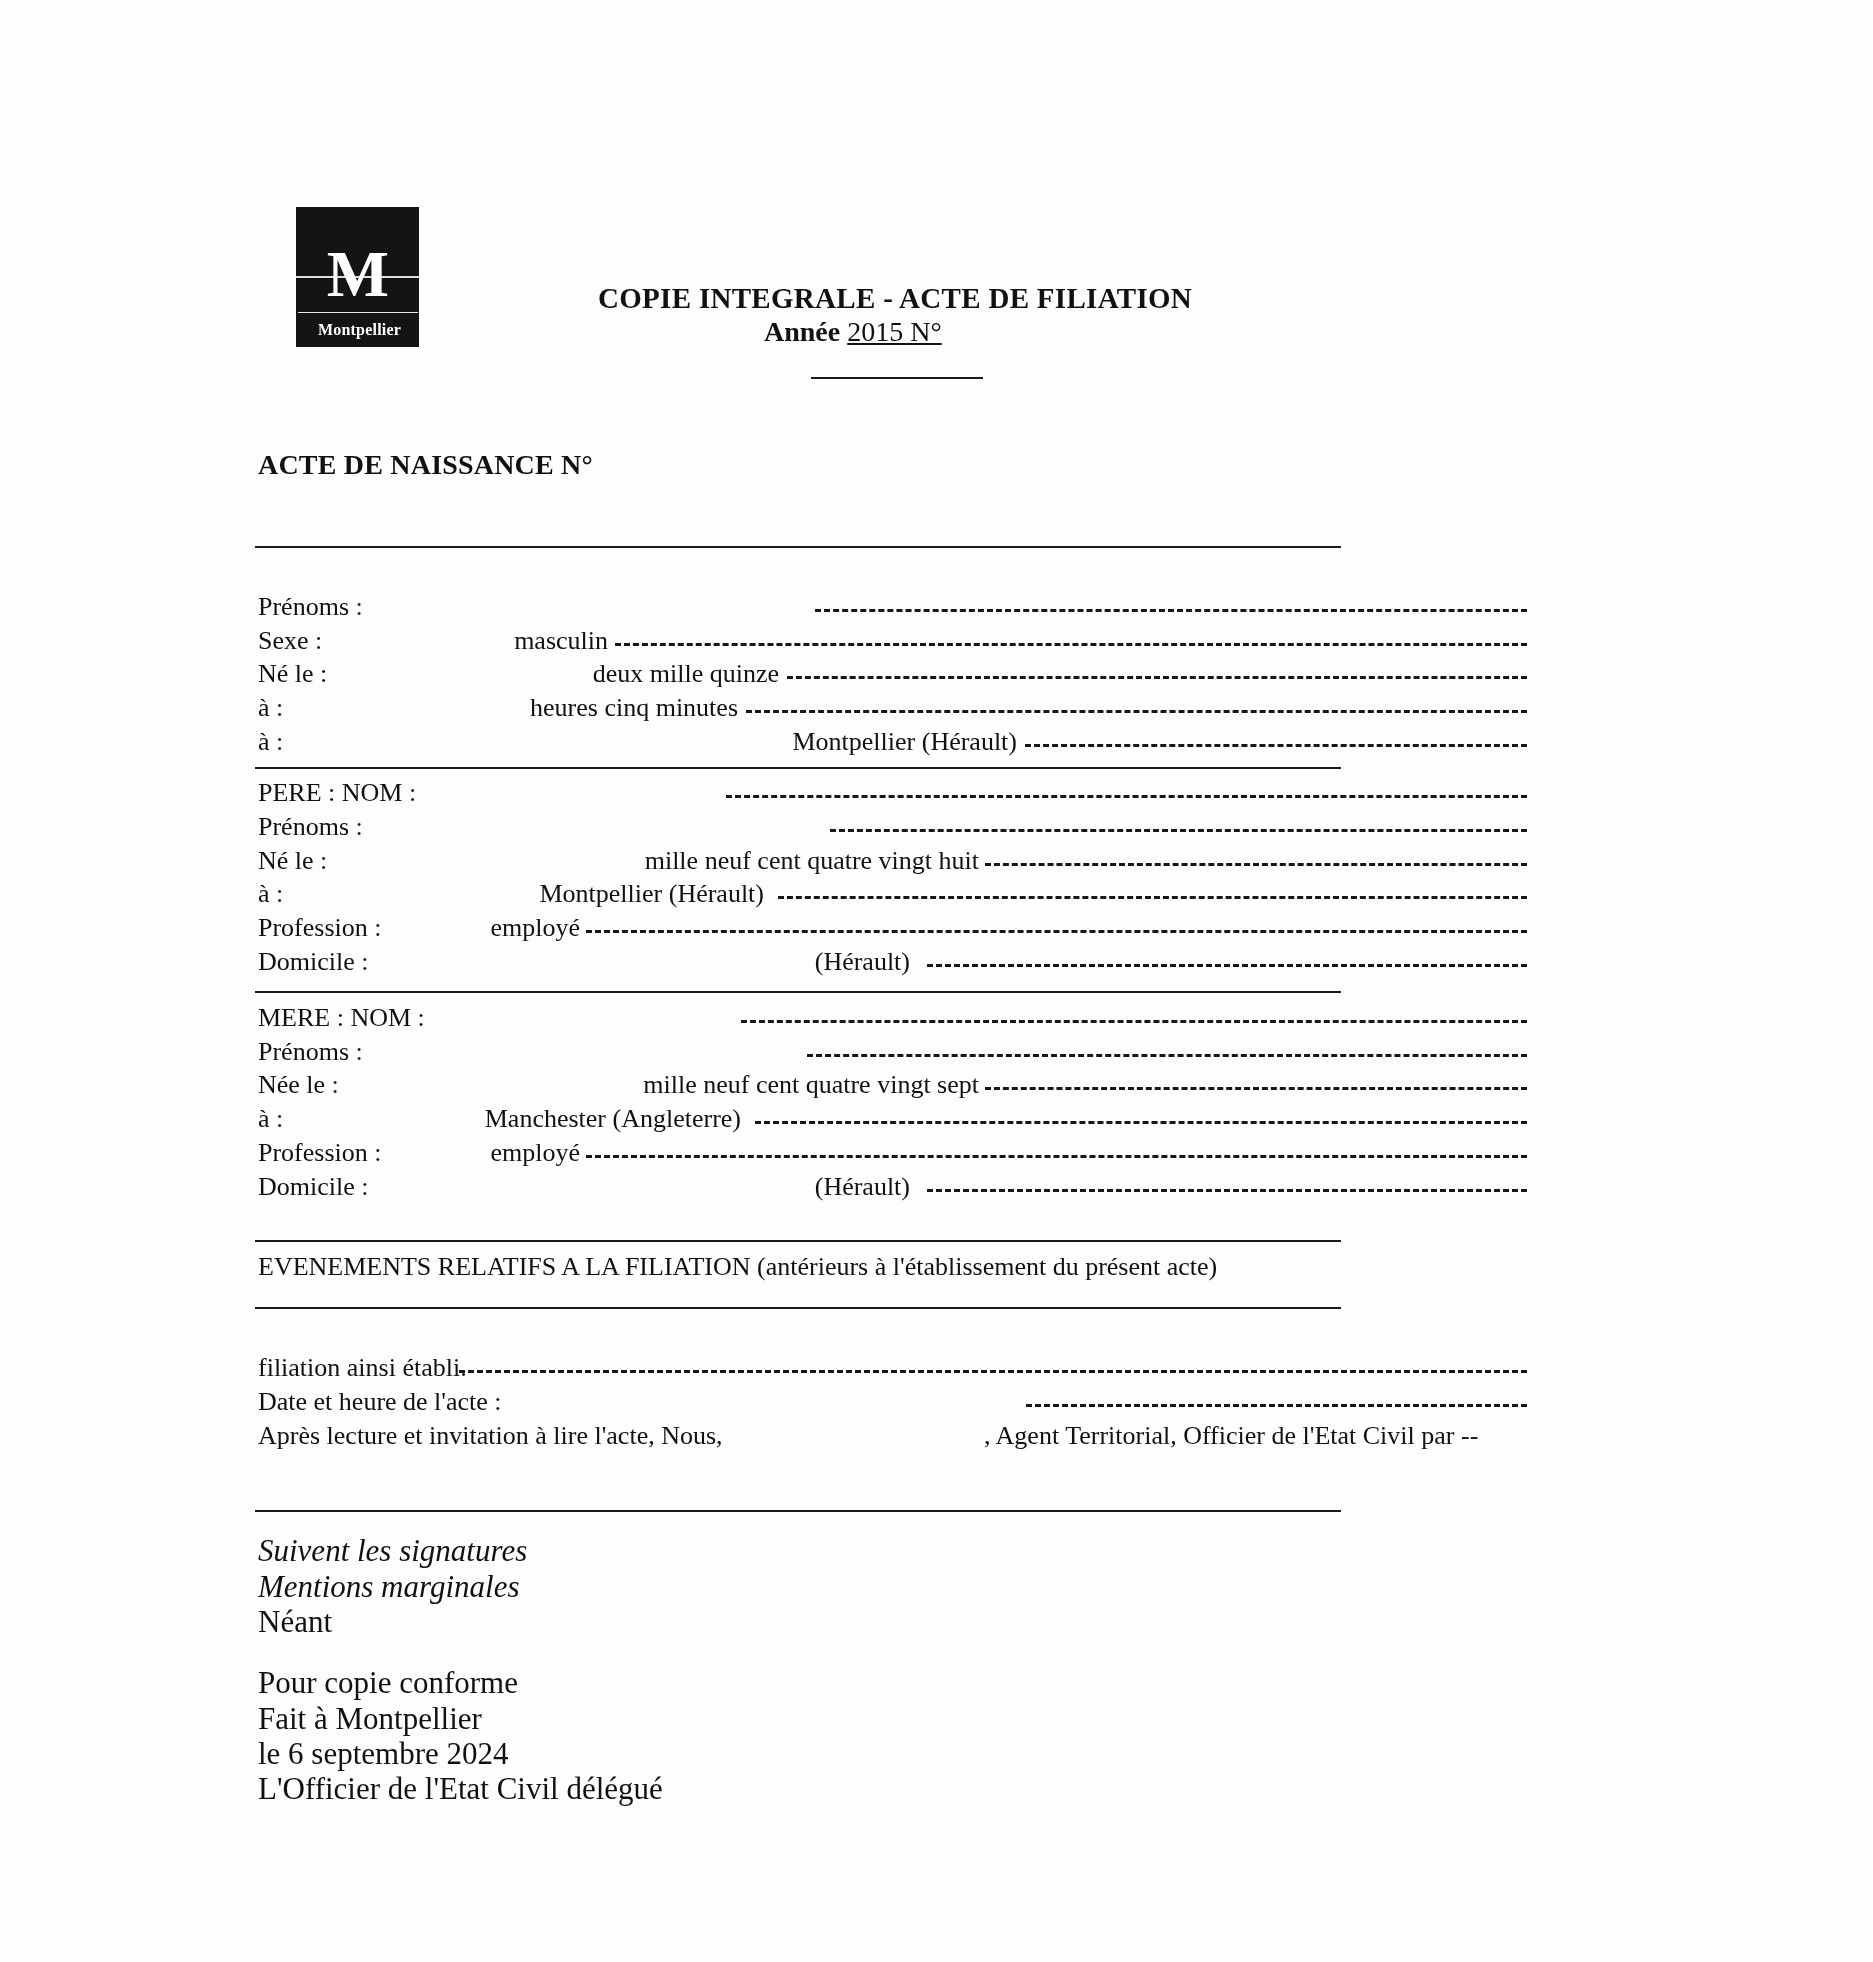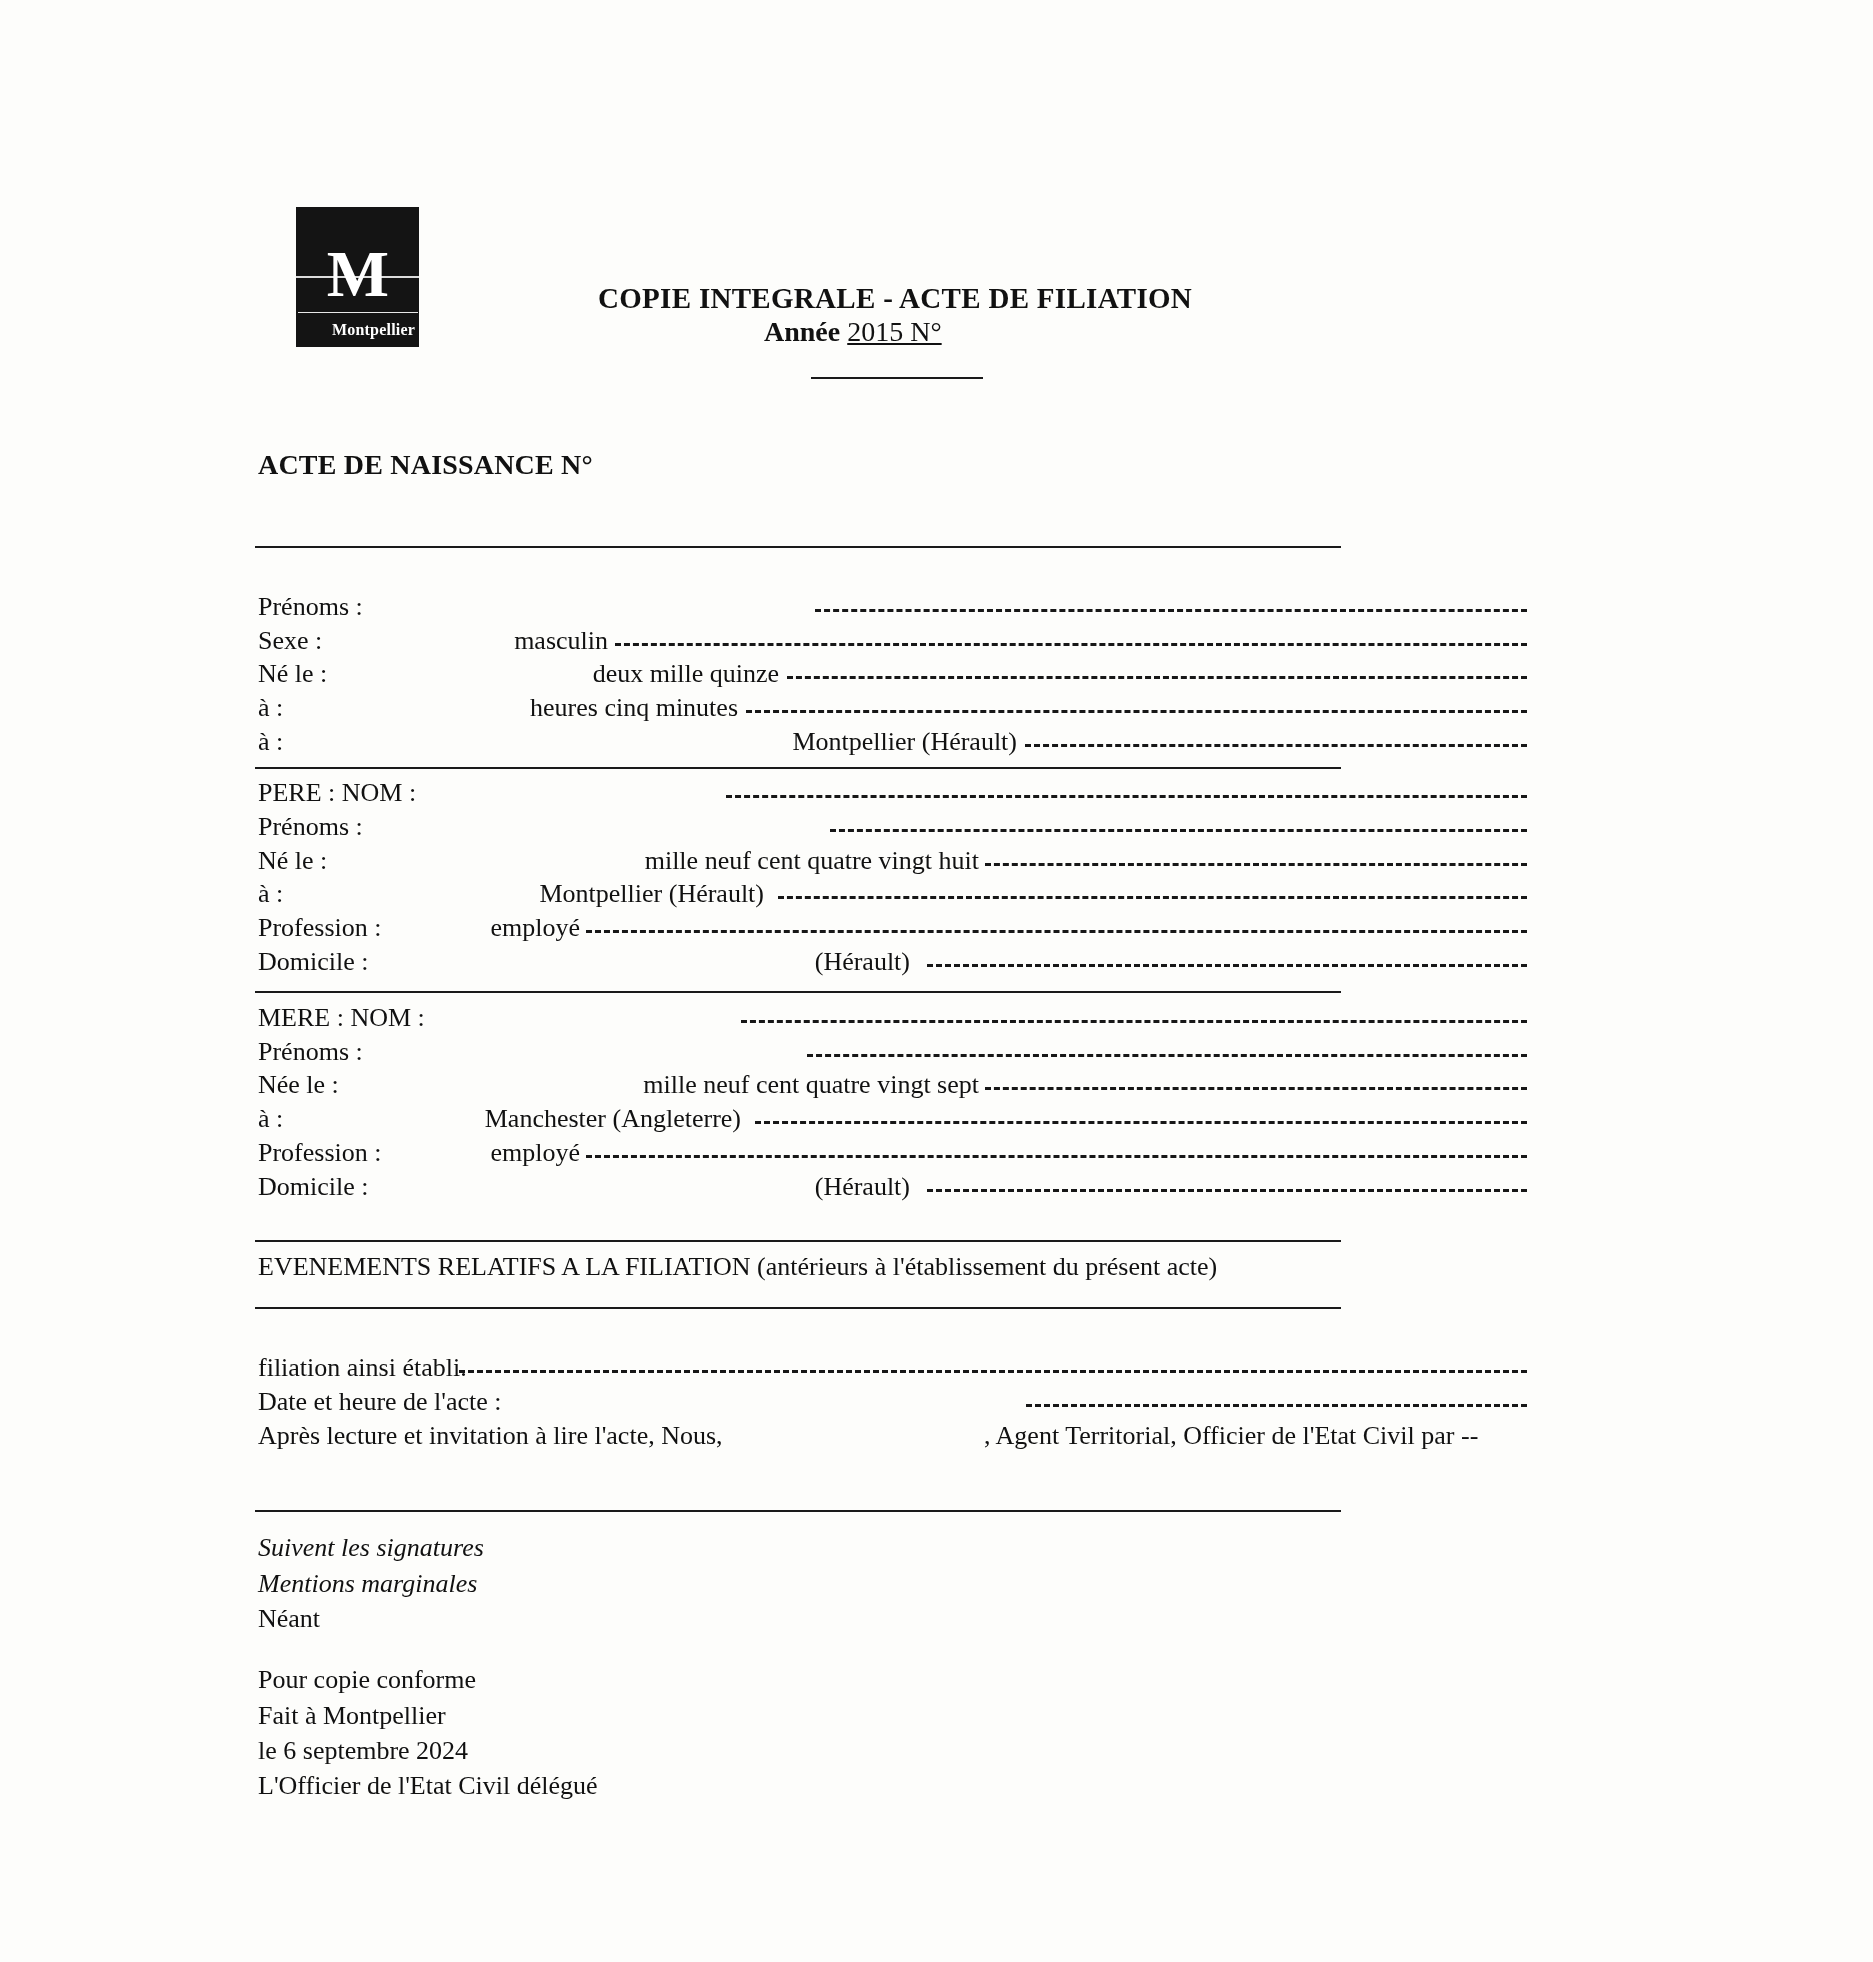--- a/index.html
+++ b/index.html
@@ -48,21 +48,21 @@
     position: absolute;
     left: 0;
     top: 69px;
     width: 100%;
     height: 1.5px;
     background: #ffffff;
     opacity: .85;
   }
   .logo-word {
     position: absolute;
-    left: 16px;
+    left: 2px;
     bottom: 7.7px;
     width: 100%;
     text-align: center;
     color: #ffffff;
     font-family: "Liberation Serif", "DejaVu Serif", serif;
     font-weight: bold;
     font-size: 16px;
     letter-spacing: 0.2px;
   }
   .logo-sep {
@@ -161,21 +161,21 @@
     position: absolute;
     left: 258px;
     font-size: 26px;
     white-space: nowrap;
   }
 
   
   .foot-line {
     position: absolute;
     left: 258px;
-    font-size: 26px;
+    font-size: 31px;
     white-space: nowrap;
   }
   .ital { font-style: italic; }
 </style>
 </head>
 <body>
 
 <div class="page">
 
   <div class="logo">

